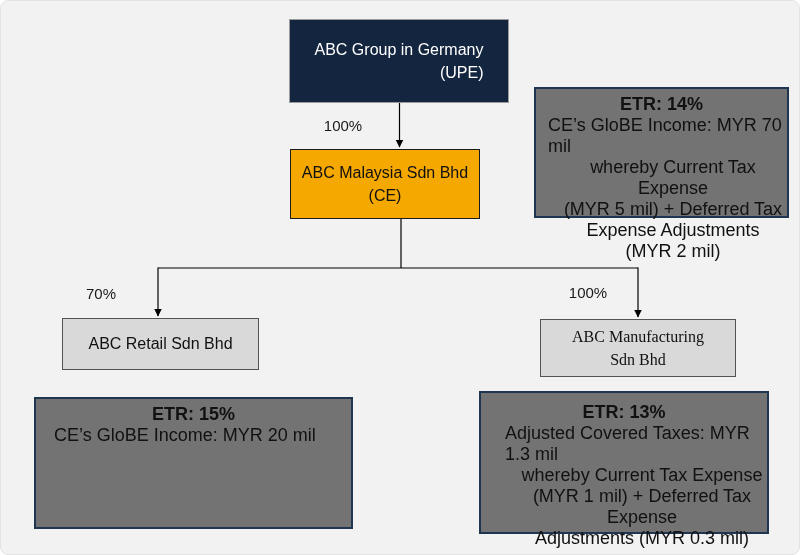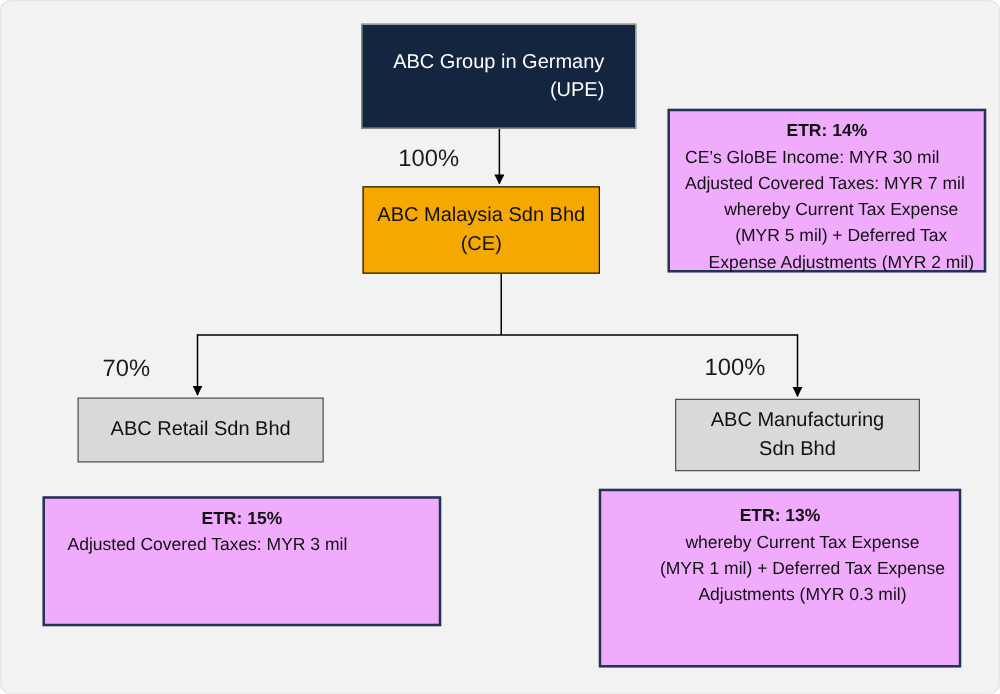--- a/index.html
+++ b/index.html
@@ -47,44 +47,44 @@
     background: var(--amber, #f5a800);
     color: #111111;
     border: 1px solid #1a1a1a;
   }
   .node-gray {
     background: var(--gray-node, #d9d9d9);
     color: #111111;
     border: 1px solid #545454;
   }
   .node-retail { left: 61px; top: 317px; width: 197px; height: 52px; }
-  .node-mfg    { left: 539px; top: 318px; width: 196px; height: 58px; }
+  .node-mfg    { left: 539px; top: 318px; width: 196px; height: 58px; font-family: Liberation Serif, serif; }
 
   .pct {
     position: absolute;
     width: 52px;
     text-align: center;
-    font-size: 19px;
+    font-size: 15px;
     color: #1a1a1a;
   }
   .pct-upe-ce { left: 316px; top: 116px; }
   .pct-retail { left: 74px;  top: 284px; }
   .pct-mfg    { left: 561px; top: 283px; }
 
   .etr {
     position: absolute;
-    background: #f0abfc;
+    background: #737373;
     border: 2px solid var(--etr-border, #1f3550);
     box-sizing: border-box;
-    font-size: 14px;
+    font-size: 18px;
     line-height: 21px;
     color: #111111;
   }
   .etr-ce     { left: 533px; top: 86px;  width: 255px; height: 131px; padding: 5px 2px 0 12px; }
-  .etr-retail { left: 33px;  top: 396px; width: 319px; height: 104px; padding: 5px 2px 0 18px; }
+  .etr-retail { left: 33px;  top: 396px; width: 319px; height: 132px; padding: 5px 2px 0 18px; }
   .etr-mfg    { left: 478px; top: 390px; width: 290px; height: 143px; padding: 9px 2px 0 24px; }
   .etr-title {
     font-weight: bold;
     text-align: center;
   }
   .etr-ce .etr-title     { margin-right: 10px; }
   .etr-retail .etr-title { margin-right: 16px; }
   .etr-mfg .etr-title    { margin-right: 22px; }
   .etr-line { text-align: left; }
   .etr-detail {
@@ -125,32 +125,32 @@
   <div class="node node-gray node-retail">ABC Retail Sdn Bhd</div>
   <div class="node node-gray node-mfg">ABC Manufacturing
 Sdn Bhd</div>
 
   <div class="pct pct-upe-ce">100%</div>
   <div class="pct pct-retail">70%</div>
   <div class="pct pct-mfg">100%</div>
 
   <div class="etr etr-ce">
     <div class="etr-title">ETR: 14%</div>
-    <div class="etr-line">CE’s GloBE Income: MYR 30 mil</div>
-    <div class="etr-line">Adjusted Covered Taxes: MYR 7 mil</div>
+    <div class="etr-line">CE’s GloBE Income: MYR 70 mil</div>
     <div class="etr-detail">whereby Current Tax Expense
 (MYR 5 mil) + Deferred Tax
 Expense Adjustments (MYR 2 mil)</div>
   </div>
 
   <div class="etr etr-retail">
     <div class="etr-title">ETR: 15%</div>
-    <div class="etr-line">Adjusted Covered Taxes: MYR 3 mil</div>
+    <div class="etr-line">CE’s GloBE Income: MYR 20 mil</div>
   </div>
 
   <div class="etr etr-mfg">
     <div class="etr-title">ETR: 13%</div>
+    <div class="etr-line">Adjusted Covered Taxes: MYR 1.3 mil</div>
     <div class="etr-detail">whereby Current Tax Expense
 (MYR 1 mil) + Deferred Tax Expense
 Adjustments (MYR 0.3 mil)</div>
   </div>
 
 </div>
 
 </body></html>

